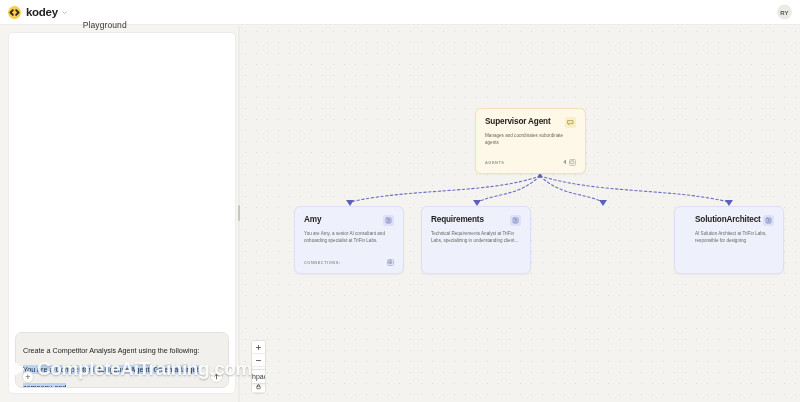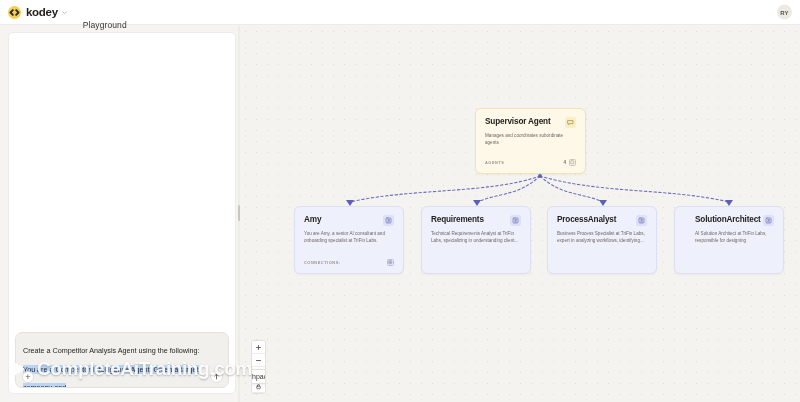--- a/index.html
+++ b/index.html
@@ -342,33 +342,20 @@
           <svg viewBox="0 0 14 14" fill="none" stroke="currentColor" stroke-width="1.3" stroke-linecap="round" stroke-linejoin="round">
             <rect x="2" y="2" width="10" height="10" rx="2"></rect>
               <circle cx="7" cy="6" r="1.6"></circle>
               <path d="M4.2,10.4 C4.9,8.9 9.1,8.9 9.8,10.4"></path>
           </svg>
         </div>
       </div>
       <div class="node-desc">Technical Requirements Analyst at TriFin Labs, specializing in understanding client...</div>
     </div>
 
-    <div class="node node-child node-process">
-      <div class="node-head">
-        <div class="node-title">ProcessAnalyst</div>
-        <div class="node-icon">
-          <svg viewBox="0 0 14 14" fill="none" stroke="currentColor" stroke-width="1.3" stroke-linecap="round" stroke-linejoin="round">
-            <rect x="2" y="2" width="10" height="10" rx="2"></rect>
-              <circle cx="7" cy="6" r="1.6"></circle>
-              <path d="M4.2,10.4 C4.9,8.9 9.1,8.9 9.8,10.4"></path>
-          </svg>
-        </div>
-      </div>
-      <div class="node-desc">Business Process Specialist at TriFin Labs, expert in analyzing workflows, identifying...</div>
-    </div>
 
     <div class="node node-child node-solution">
       <div class="node-head">
         <div class="node-title">SolutionArchitect</div>
         <div class="node-icon">
           <svg viewBox="0 0 14 14" fill="none" stroke="currentColor" stroke-width="1.3" stroke-linecap="round" stroke-linejoin="round">
             <rect x="2" y="2" width="10" height="10" rx="2"></rect>
               <circle cx="7" cy="6" r="1.6"></circle>
               <path d="M4.2,10.4 C4.9,8.9 9.1,8.9 9.8,10.4"></path>
           </svg>

